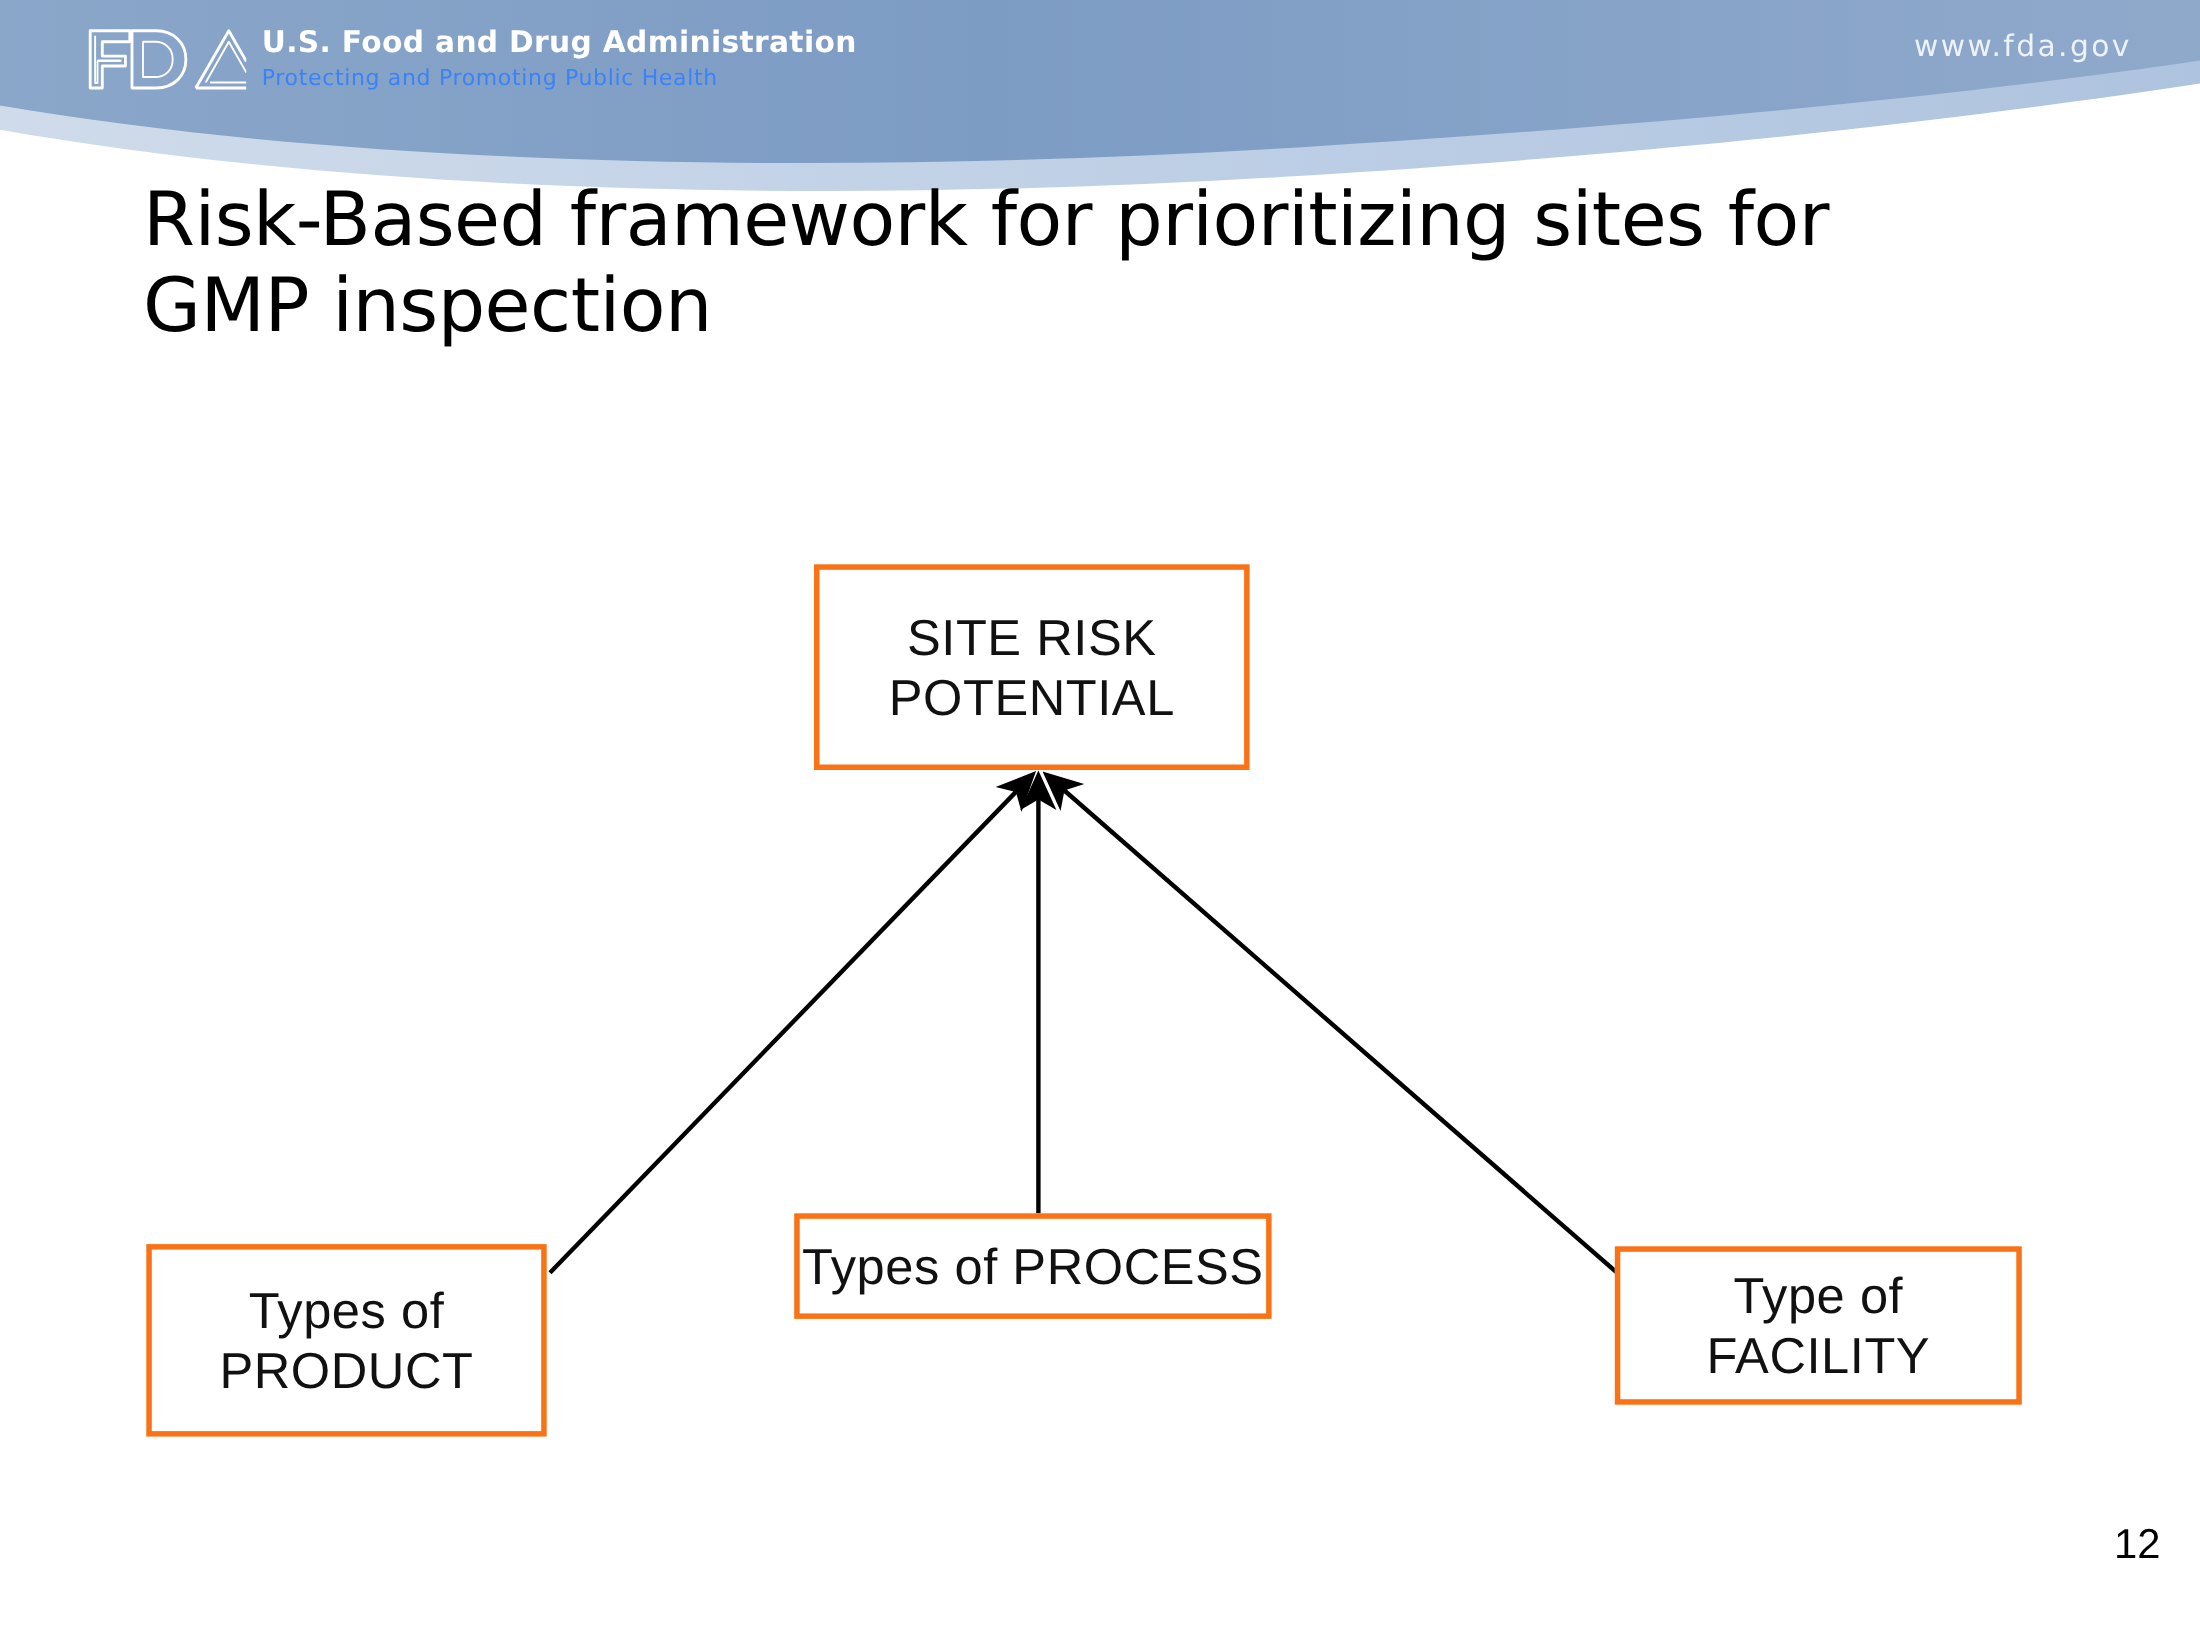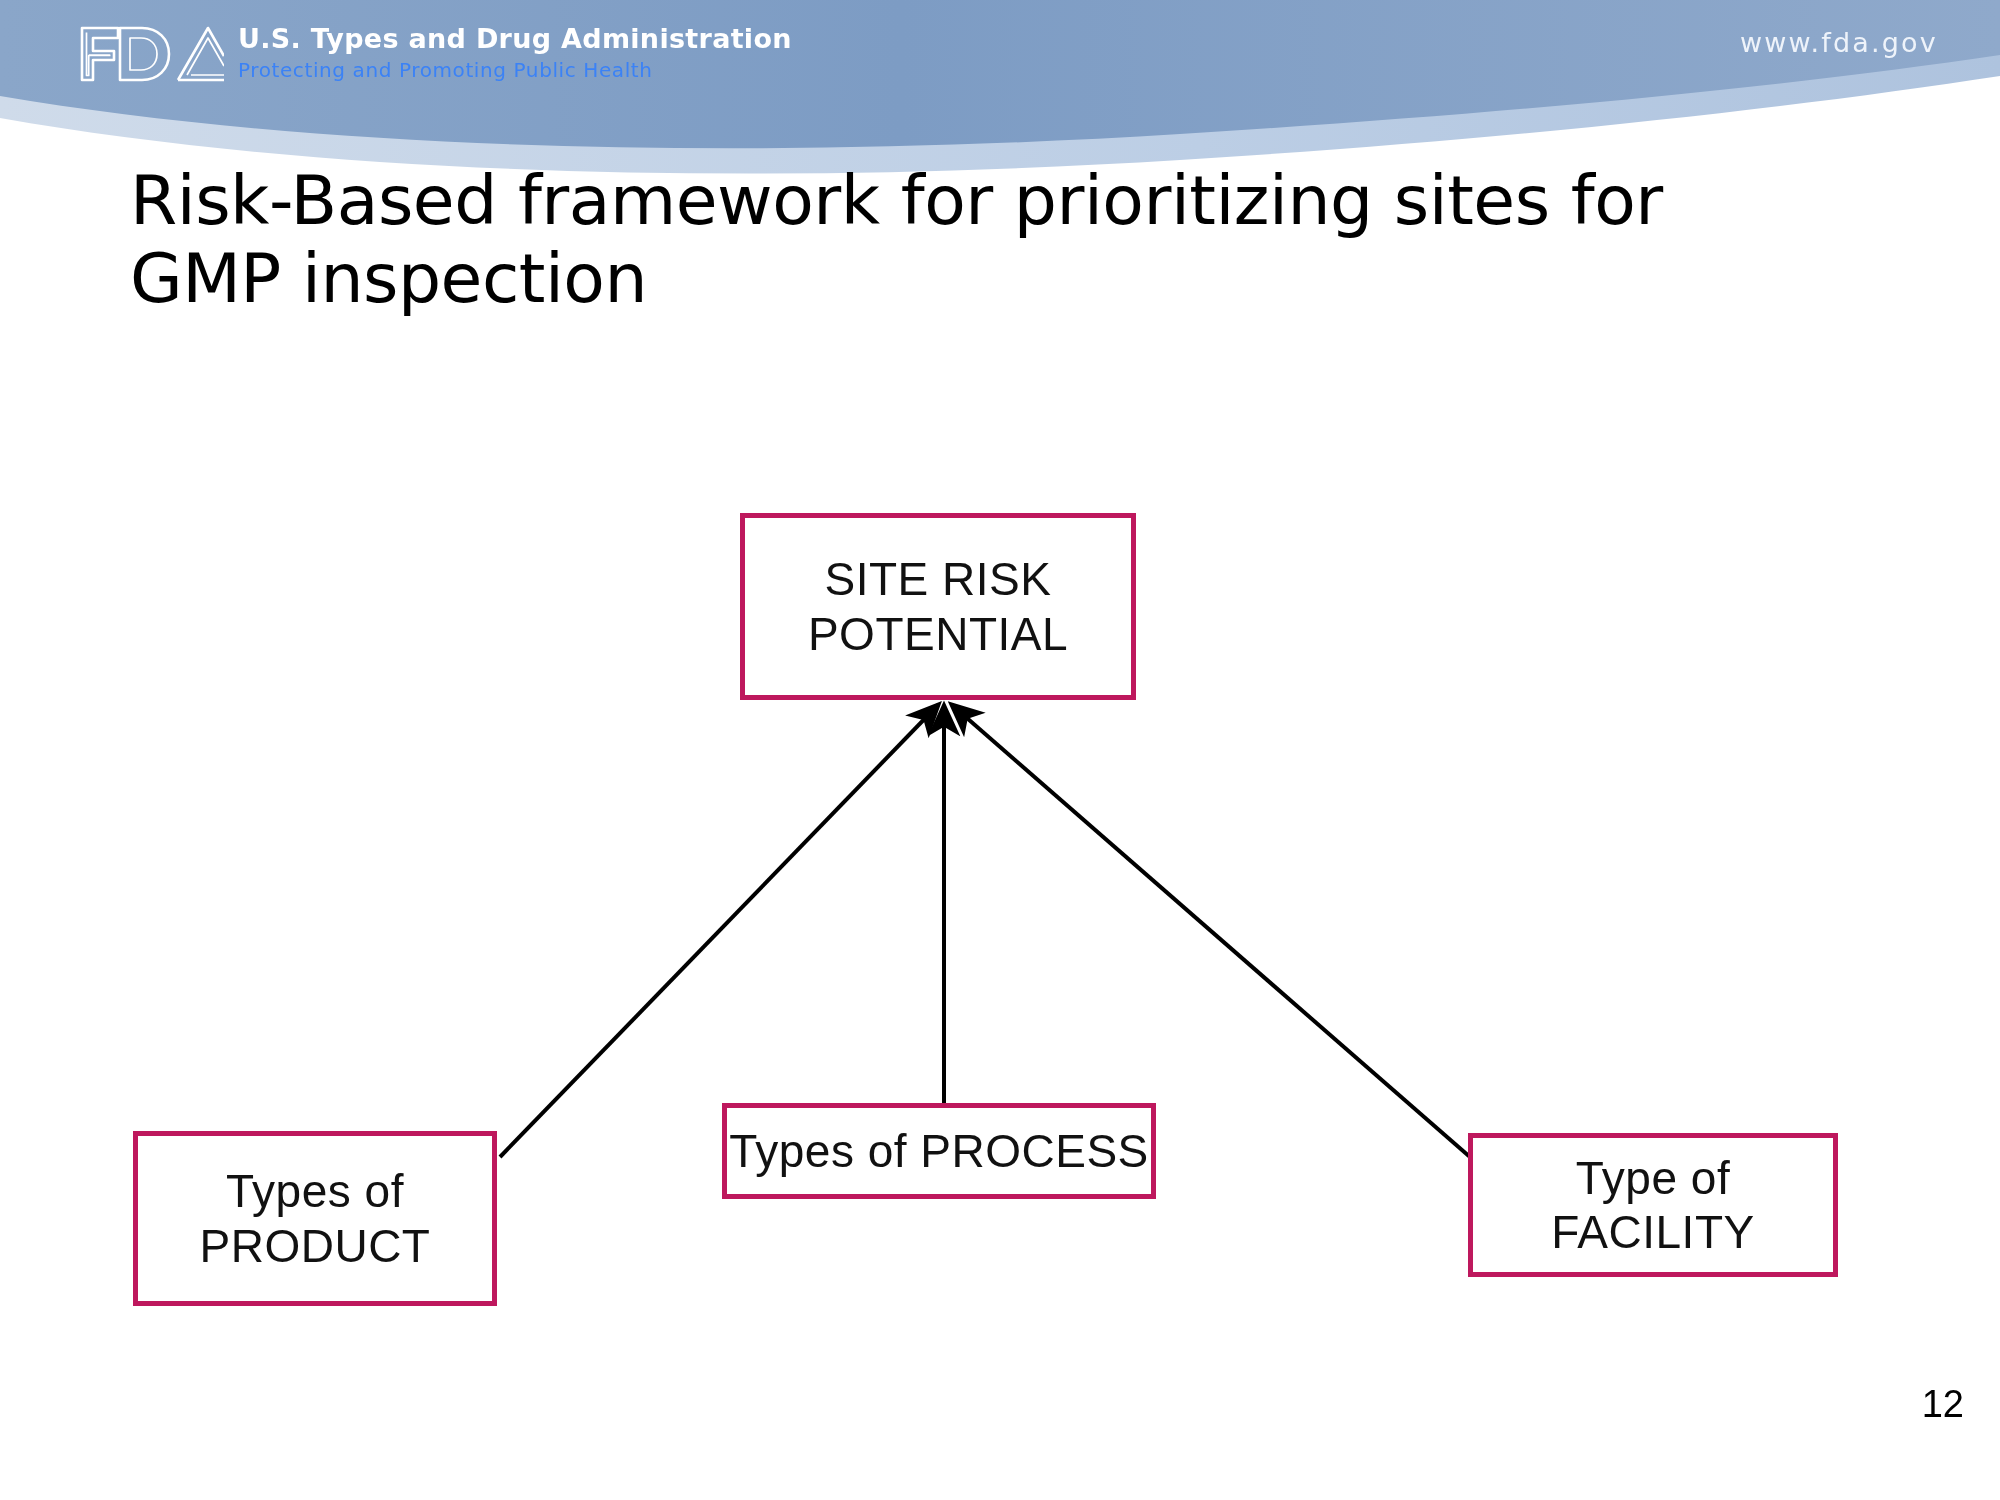--- a/index.html
+++ b/index.html
@@ -109,21 +109,21 @@
     position: absolute;
     left: 0;
     top: 0;
     width: 2000px;
     height: 1500px;
   }
   .node-box {
     position: absolute;
     box-sizing: border-box;
     background: #ffffff;
-    border: 5px solid #be185d;
+    border: 5px solid #f97316;
     display: flex;
     align-items: center;
     justify-content: center;
     text-align: center;
   }
   .node-label {
     font-family: "Liberation Sans", sans-serif;
     font-size: 46px;
     font-weight: normal;
     color: #111111;
@@ -201,21 +201,21 @@
         <path d="M56,20 L56,52 L67,52 C 76,52 83,46 83,36 C 83,26 76,20 67,20 Z" stroke-width="1.7"></path>
 
         <path d="M104,62 L134,10 L150,38"></path>
         <path d="M104,62 L150,62"></path>
         <path d="M113,57 L134,20 L150,48" stroke-width="1.7"></path>
         <path d="M117,57 L150,57" stroke-width="1.7"></path>
       </g>
     </svg>
 
     <div id="agency-text">
-      <div id="agency-name">U.S. Types and Drug Administration</div>
+      <div id="agency-name">U.S. Food and Drug Administration</div>
       <div id="agency-tagline">Protecting and Promoting Public Health</div>
     </div>
 
     <div id="site-url">www.fda.gov</div>
   </div>
 
   <div id="title">
     <span class="ln">Risk-Based framework for prioritizing sites for</span>
     <span class="ln">GMP inspection</span>
   </div>

